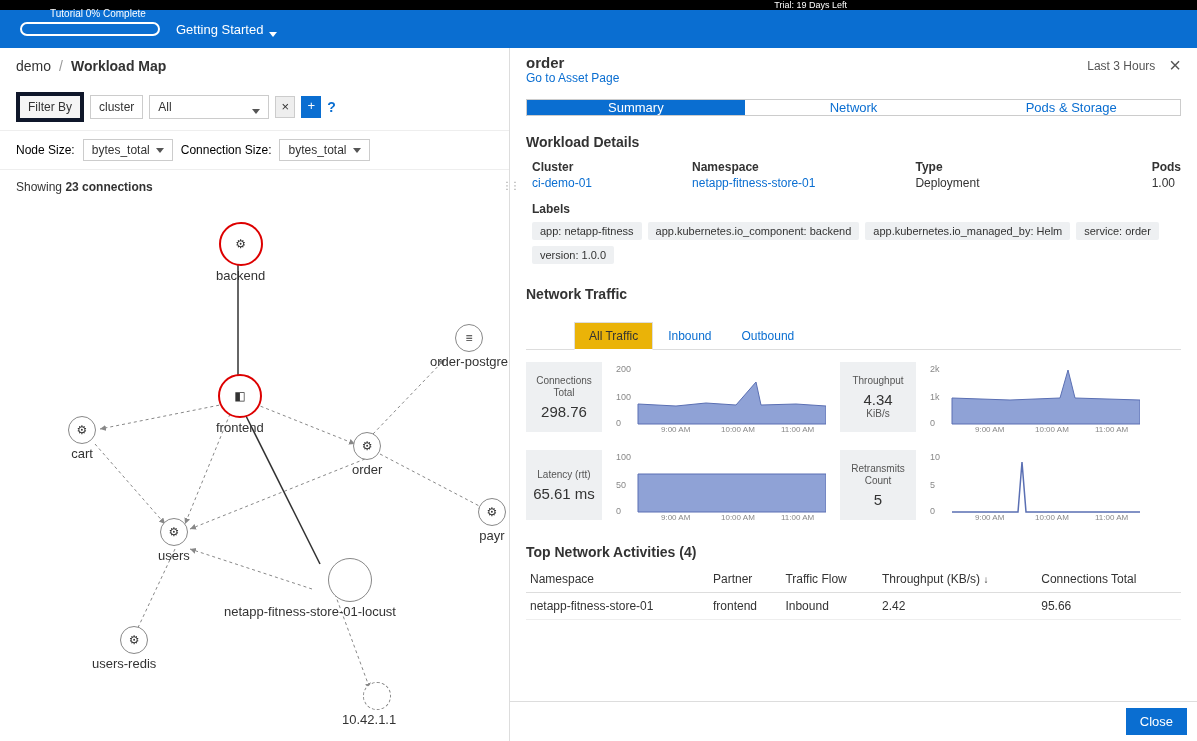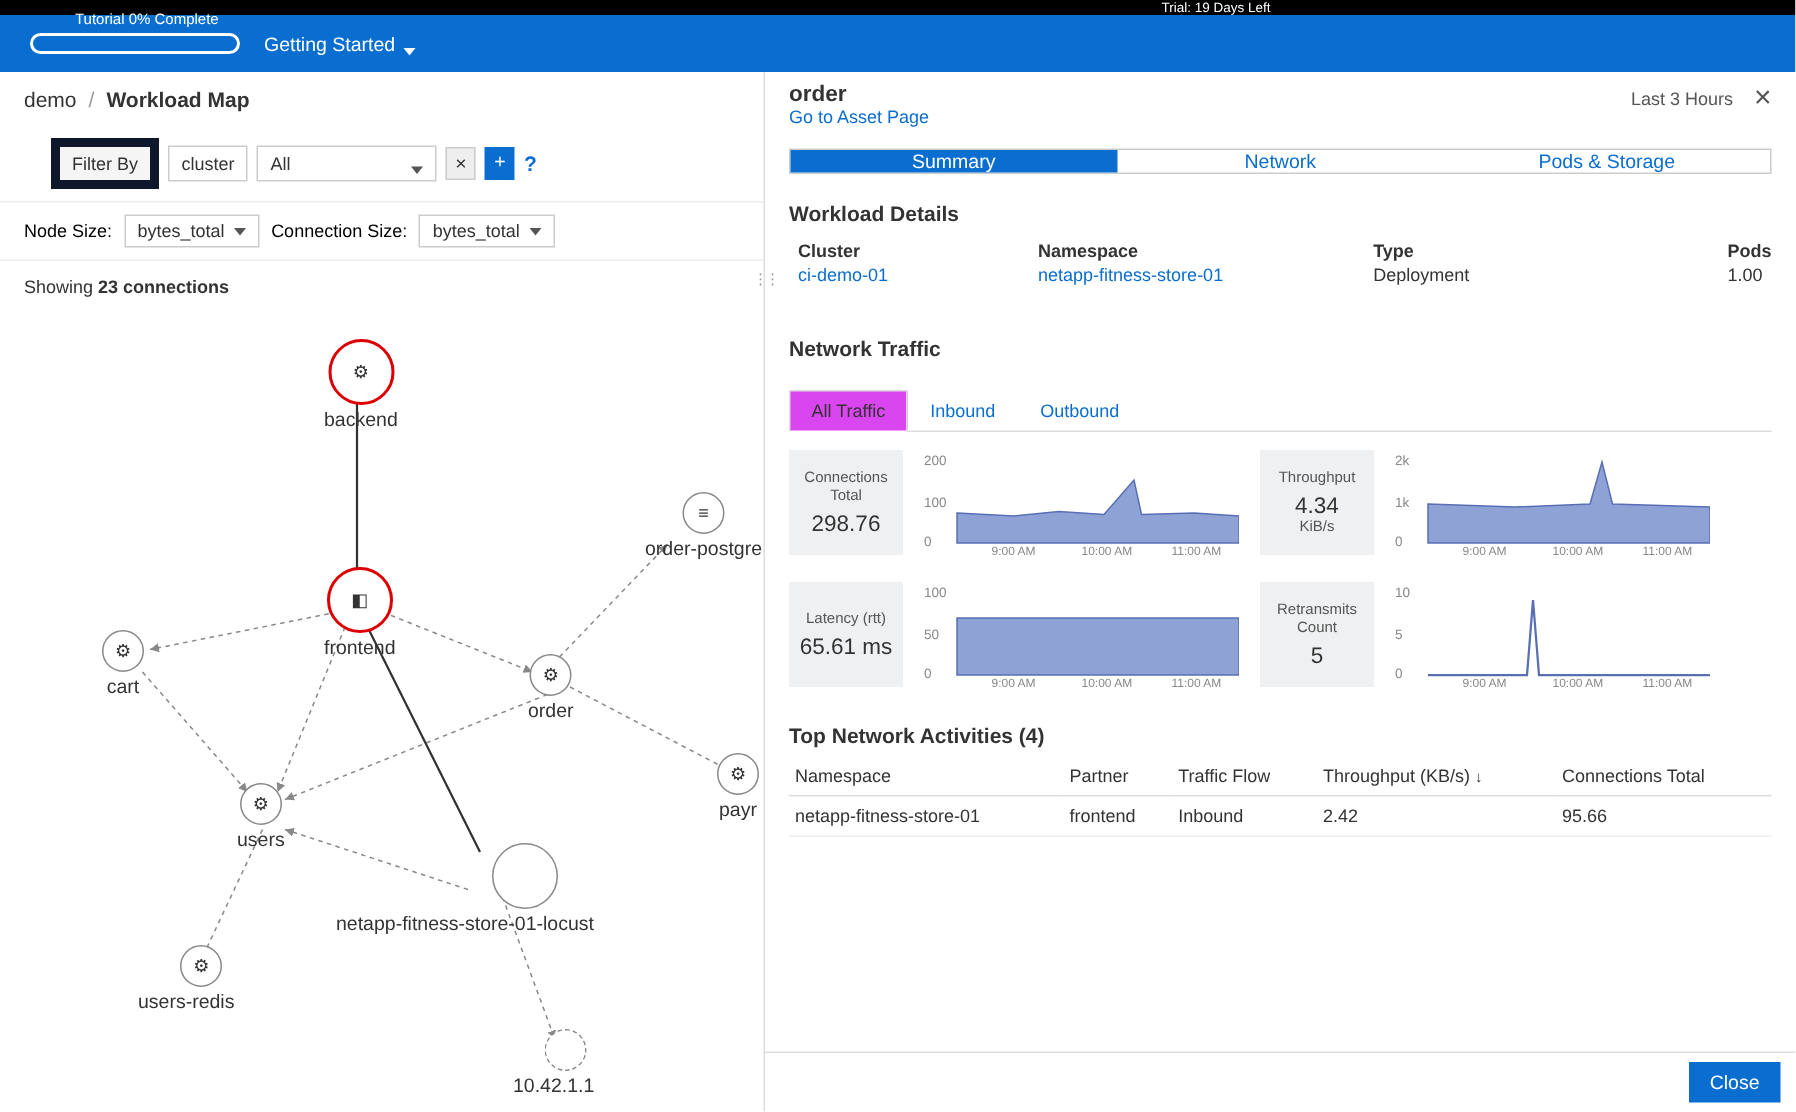--- a/index.html
+++ b/index.html
@@ -10,21 +10,21 @@
 .tutorial-label { font-size: 10px; position: absolute; top: -14px; left: 30px; color: #fff; }
 .tutorial-wrap { position: relative; }
 .getting-started { font-size: 13px; display: flex; align-items: flex-end; gap: 6px; }
 .caret-down { width: 0; height: 0; border-left: 4px solid transparent; border-right: 4px solid transparent; border-top: 5px solid #fff; }
 .breadcrumb { padding: 10px 16px; font-size: 14px; display: flex; align-items: center; gap: 8px; }
 .breadcrumb .sep { color: #999; }
 .breadcrumb .cur { font-weight: 600; }
 .main-wrap { display: flex; height: calc(100% - 48px); border-radius: 16px; }
 .left-pane { width: 510px; border-right: 1px solid #ddd; display: flex; flex-direction: column; }
 .filters { padding: 8px 16px; border-bottom: 1px solid #eee; display: flex; align-items: center; gap: 6px; }
-.filter-label { background: #f5f5f5; border: 6px solid #0f172a; padding: 4px 8px; font-size: 12px; margin-left: 18px; }
+.filter-label { background: #f5f5f5; border: 4px solid #0f172a; padding: 4px 8px; font-size: 12px; }
 .filter-val { border: 1px solid #ccc; padding: 4px 8px; font-size: 12px; min-width: 50px; position: relative; }
 .filter-drop { border: 1px solid #ccc; padding: 4px 8px; font-size: 12px; min-width: 120px; display: flex; justify-content: space-between; align-items: flex-end; }
 .xbtn { background: #eee; border: 1px solid #ccc; width: 20px; height: 22px; text-align: center; line-height: 20px; cursor: pointer; }
 .plusbtn { background: #0a6ed1; color: #fff; width: 20px; height: 22px; text-align: center; line-height: 20px; cursor: pointer; }
 .helpicon { color: #0a6ed1; font-weight: bold; font-size: 14px; }
 .size-row { padding: 8px 16px; border-bottom: 1px solid #eee; display: flex; align-items: center; gap: 8px; }
 .size-label { font-size: 12px; color: #000000; }
 .size-drop { border: 1px solid #ccc; padding: 3px 8px; font-size: 12px; display: flex; align-items: center; gap: 6px; }
 .showing { padding: 10px 16px; font-size: 12px; }
 .graph-area { flex: 1; position: relative; }
@@ -49,21 +49,21 @@
 .details-grid { display: flex; gap: 40px; margin-bottom: 12px; padding-left: 6px; }
 .detail-col { display: flex; flex-direction: column; gap: 2px; font-size: 12px; }
 .detail-label { font-weight: 600; }
 .detail-link { color: #0a6ed1; }
 .labels-row { padding-left: 6px; }
 .labels-title { font-size: 12px; font-weight: 600; margin-bottom: 6px; }
 .chips { display: flex; flex-wrap: wrap; gap: 6px; }
 .chip { background: #eef0f2; padding: 3px 8px; font-size: 11px; border-radius: 2px; }
 .subtabs { display: flex; gap: 0; border-bottom: 1px solid #ddd; margin: 10px 0 12px 0; }
 .subtab { padding: 6px 14px; font-size: 12px; color: #0a6ed1; cursor: pointer; border: 1px solid transparent; border-bottom: none; }
-.subtab.active { color: #333; border: 1px solid #ddd; border-bottom: 1px solid #fff; margin-bottom: -1px; background: #d946ef; }
+.subtab.active { color: #333; border: 1px solid #ddd; border-bottom: 1px solid #fff; margin-bottom: -1px; background: #eab308; margin-left: 48px; }
 .metrics-row { display: flex; gap: 14px; margin-bottom: 18px; }
 .metric-card { background: #eef0f2; width: 76px; height: 70px; display: flex; flex-direction: column; align-items: center; justify-content: center; text-align: center; padding: 4px; }
 .metric-title { font-size: 10px; color: #555; line-height: 1.2; }
 .metric-value { font-size: 15px; font-weight: 400; margin-top: 4px; }
 .spark { width: 210px; height: 70px; }
 .activities-head { font-size: 14px; font-weight: 600; margin: 6px 0; }
 .act-table { width: 100%; border-collapse: collapse; font-size: 12px; }
 .act-table th { text-align: left; padding: 6px 4px; border-bottom: 1px solid #ddd; color: #333; font-weight: 400; }
 .act-table td { padding: 6px 4px; border-bottom: 1px solid #eee; }
 .sort-arrow { font-size: 10px; }
@@ -212,20 +212,30 @@
           <span class="detail-link">netapp-fitness-store-01</span>
         </div>
       <div class="detail-col" style="margin-left:60px">
           <span class="detail-label">Type</span>
           <span>Deployment</span>
         </div>
       <div class="detail-col" style="margin-left:auto">
           <span class="detail-label">Pods</span>
           <span>1.00</span>
         </div>
+    </div>
+    <div class="labels-row">
+      <div class="labels-title">Labels</div>
+      <div class="chips">
+        <span class="chip">app: netapp-fitness</span>
+        <span class="chip">app.kubernetes.io_component: backend</span>
+        <span class="chip">app.kubernetes.io_managed_by: Helm</span>
+        <span class="chip">service: order</span>
+        <span class="chip">version: 1.0.0</span>
+      </div>
     </div>
 
     <div class="section-title" style="margin-top:22px">Network Traffic</div>
     <div class="subtabs">
       <div class="subtab active">All Traffic</div>
       <div class="subtab">Inbound</div>
       <div class="subtab">Outbound</div>
     </div>
 
     <div class="metrics-row">

